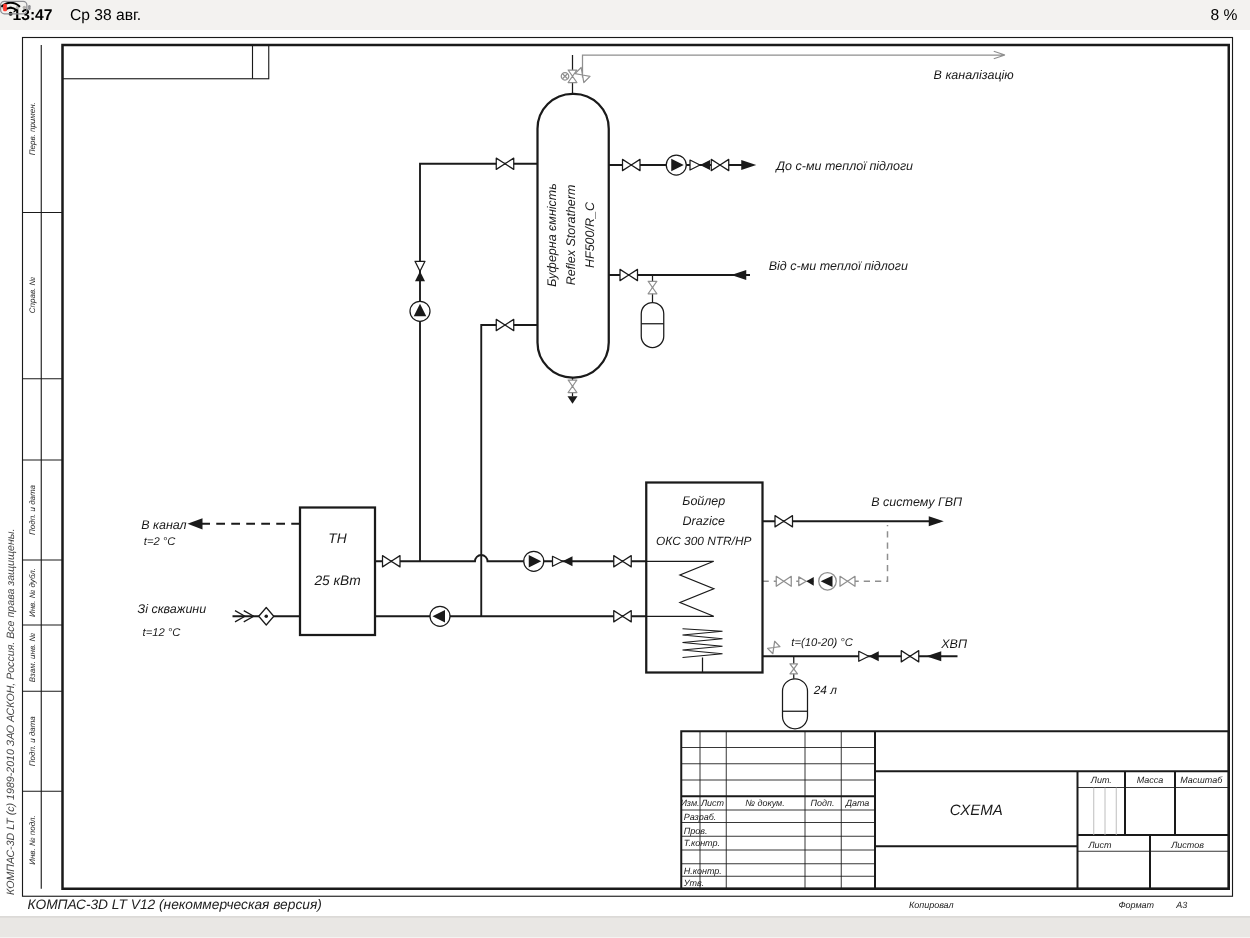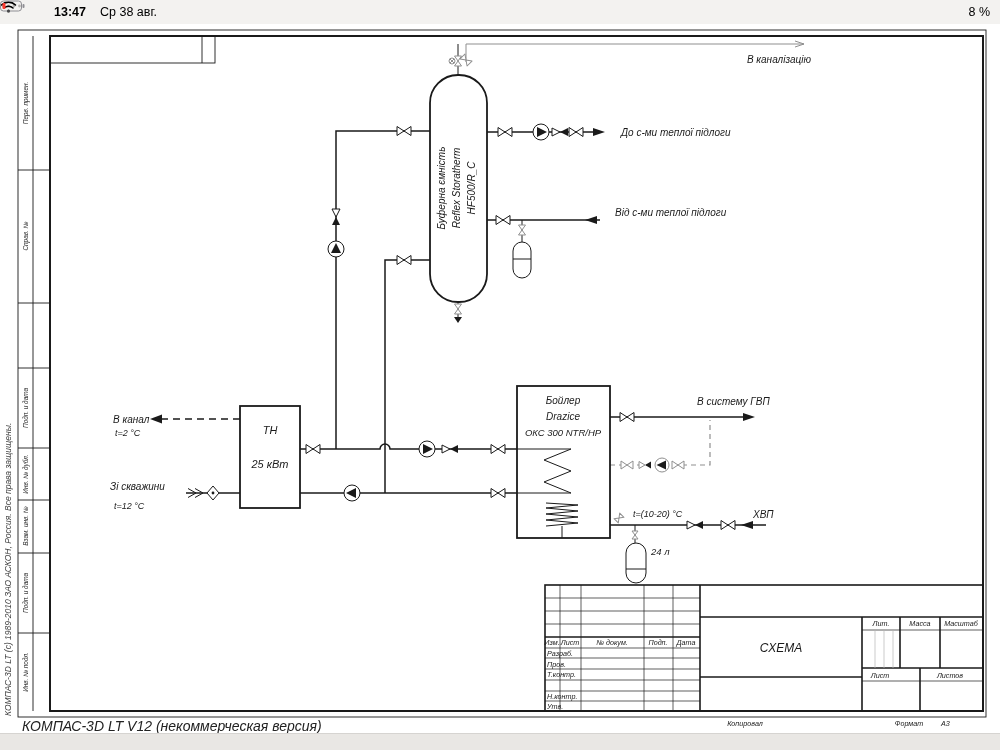--- a/index.html
+++ b/index.html
@@ -1,19 +1,19 @@
 <!DOCTYPE html>
 <html><head>
 <meta charset="utf-8">
 <style>
   html,body{margin:0;padding:0;}
   body{width:1000px;height:750px;background:#fff;font-family:"Liberation Sans",sans-serif;position:relative;overflow:hidden;}
   
   .status-bar{position:absolute;top:0;left:0;width:1000px;height:24px;background:#f3f2f0;display:flex;align-items:center;justify-content:space-between;box-sizing:border-box;padding:0 10px;}
-  .sb-left{display:flex;align-items:center;gap:14px;font-size:12.5px;color:#000;margin-left:44px;}
+  .sb-left{display:flex;align-items:center;gap:14px;font-size:12.5px;color:#000;}
   .sb-time{font-weight:700;}
   .sb-right{display:flex;align-items:center;gap:7px;font-size:12.5px;color:#000;}
   
   .canvas{position:absolute;top:24px;left:0;width:1000px;height:709px;background:#fff;}
   svg{position:absolute;top:0;left:0;}
   svg text{font-family:"Liberation Sans",sans-serif;font-style:italic;fill:#1a1a1a;}
   .pipe{stroke:#1a1a1a;stroke-width:1.5;fill:none;}
   .pipe-thin{stroke:#1a1a1a;stroke-width:1;fill:none;}
   .gpipe{stroke:#8f8f8f;stroke-width:1;fill:none;}
   .gdash{stroke:#8f8f8f;stroke-width:1.2;fill:none;stroke-dasharray:5 4;}
@@ -22,21 +22,21 @@
   .gsym{fill:#fff;stroke:#8f8f8f;stroke-width:1;stroke-linejoin:round;}
   .blk{fill:#1a1a1a;stroke:none;}
   .frame-thin{stroke:#1a1a1a;stroke-width:0.9;fill:none;}
   .frame-thick{stroke:#1a1a1a;stroke-width:2;fill:none;}
   .tb-thin{stroke:#1a1a1a;stroke-width:0.7;fill:none;}
   .tb-thick{stroke:#1a1a1a;stroke-width:1.6;fill:none;}
   .tb-gray{stroke:#b5b5b5;stroke-width:0.7;fill:none;}
   .comp{fill:none;stroke:#1a1a1a;stroke-width:1.8;}
   .tb-text{font-size:7.2px;}
   .margin-text{font-size:6.4px;fill:#2a2a2a;}
-  .version-text{position:absolute;left:22px;top:718px;font-style:italic;font-size:14px;color:#222;}
+  .version-text{position:absolute;left:22px;top:718px;font-style:italic;font-size:11px;color:#222;}
   .copyright-text{position:absolute;left:3px;top:716px;transform-origin:0 0;transform:rotate(-90deg);white-space:nowrap;font-style:italic;font-size:8.5px;color:#444;}
   .bottom-strip{position:absolute;top:733px;left:0;width:1000px;height:17px;background:#e9e7e4;border-top:1px solid #d6d4d1;}
 </style>
 </head>
 <body>
 
 <div class="status-bar">
   <div class="sb-left">
     <span class="sb-time">13:47</span>
     <span class="sb-date">Ср 38 авг.</span>

